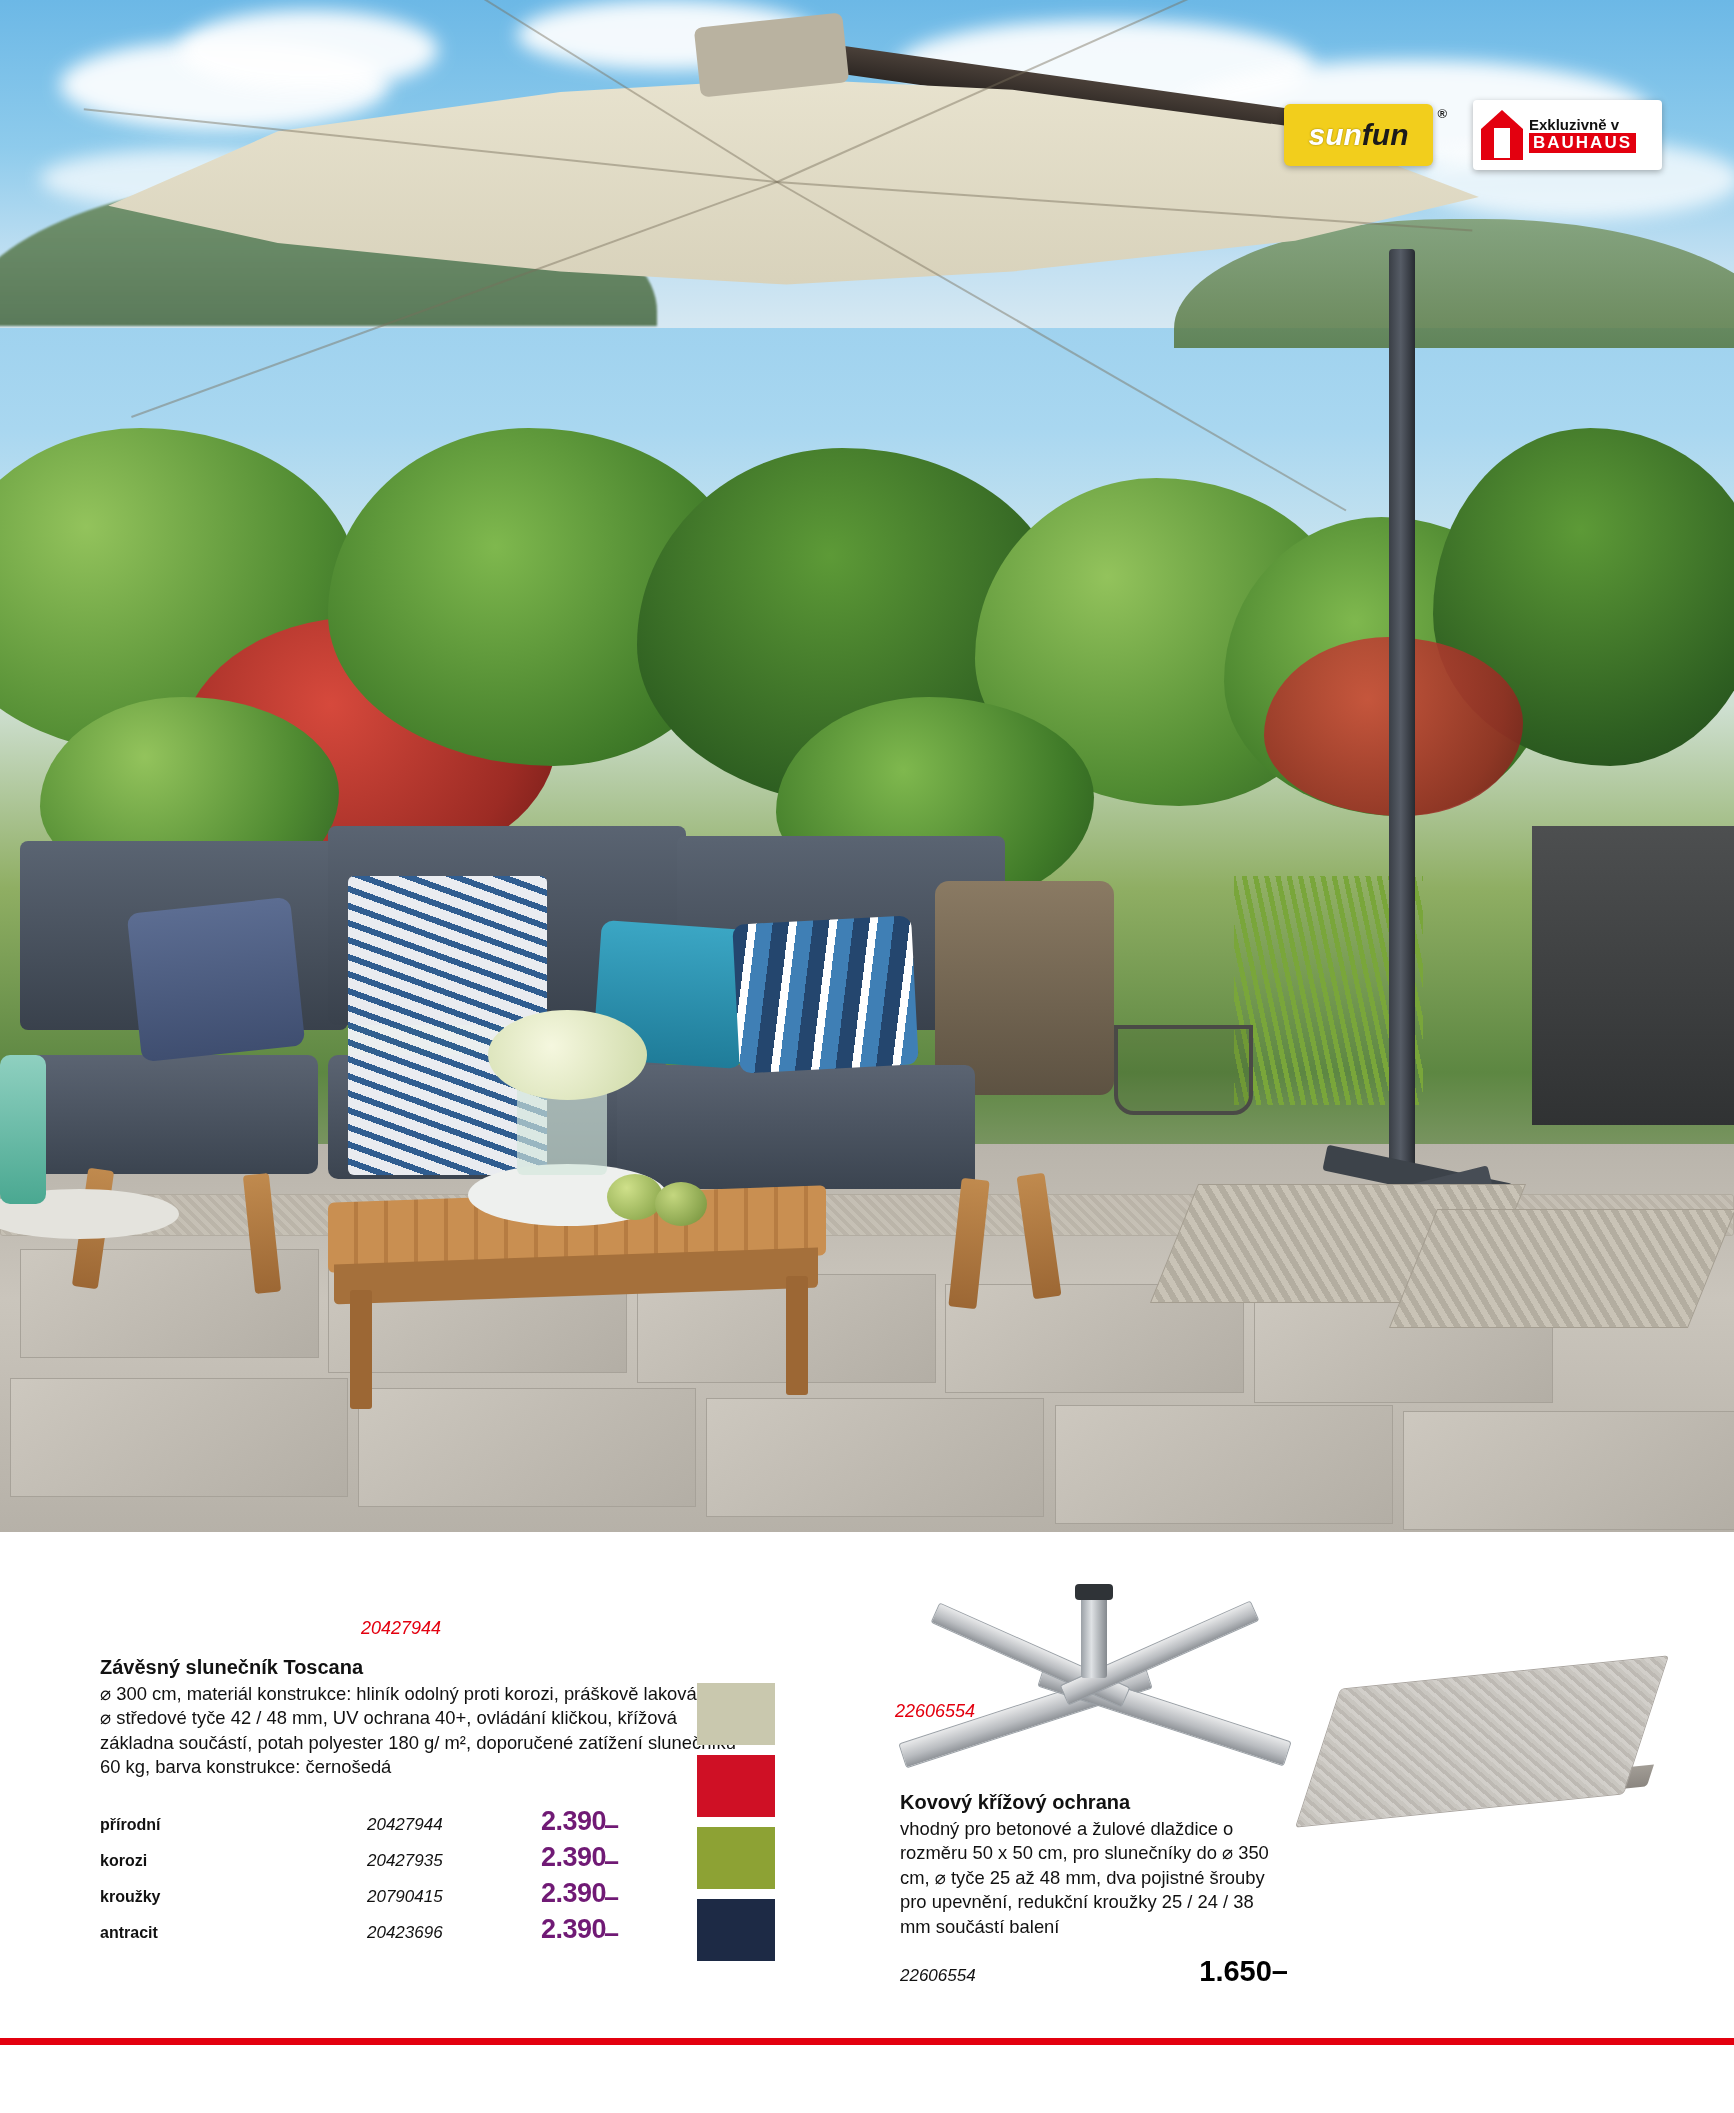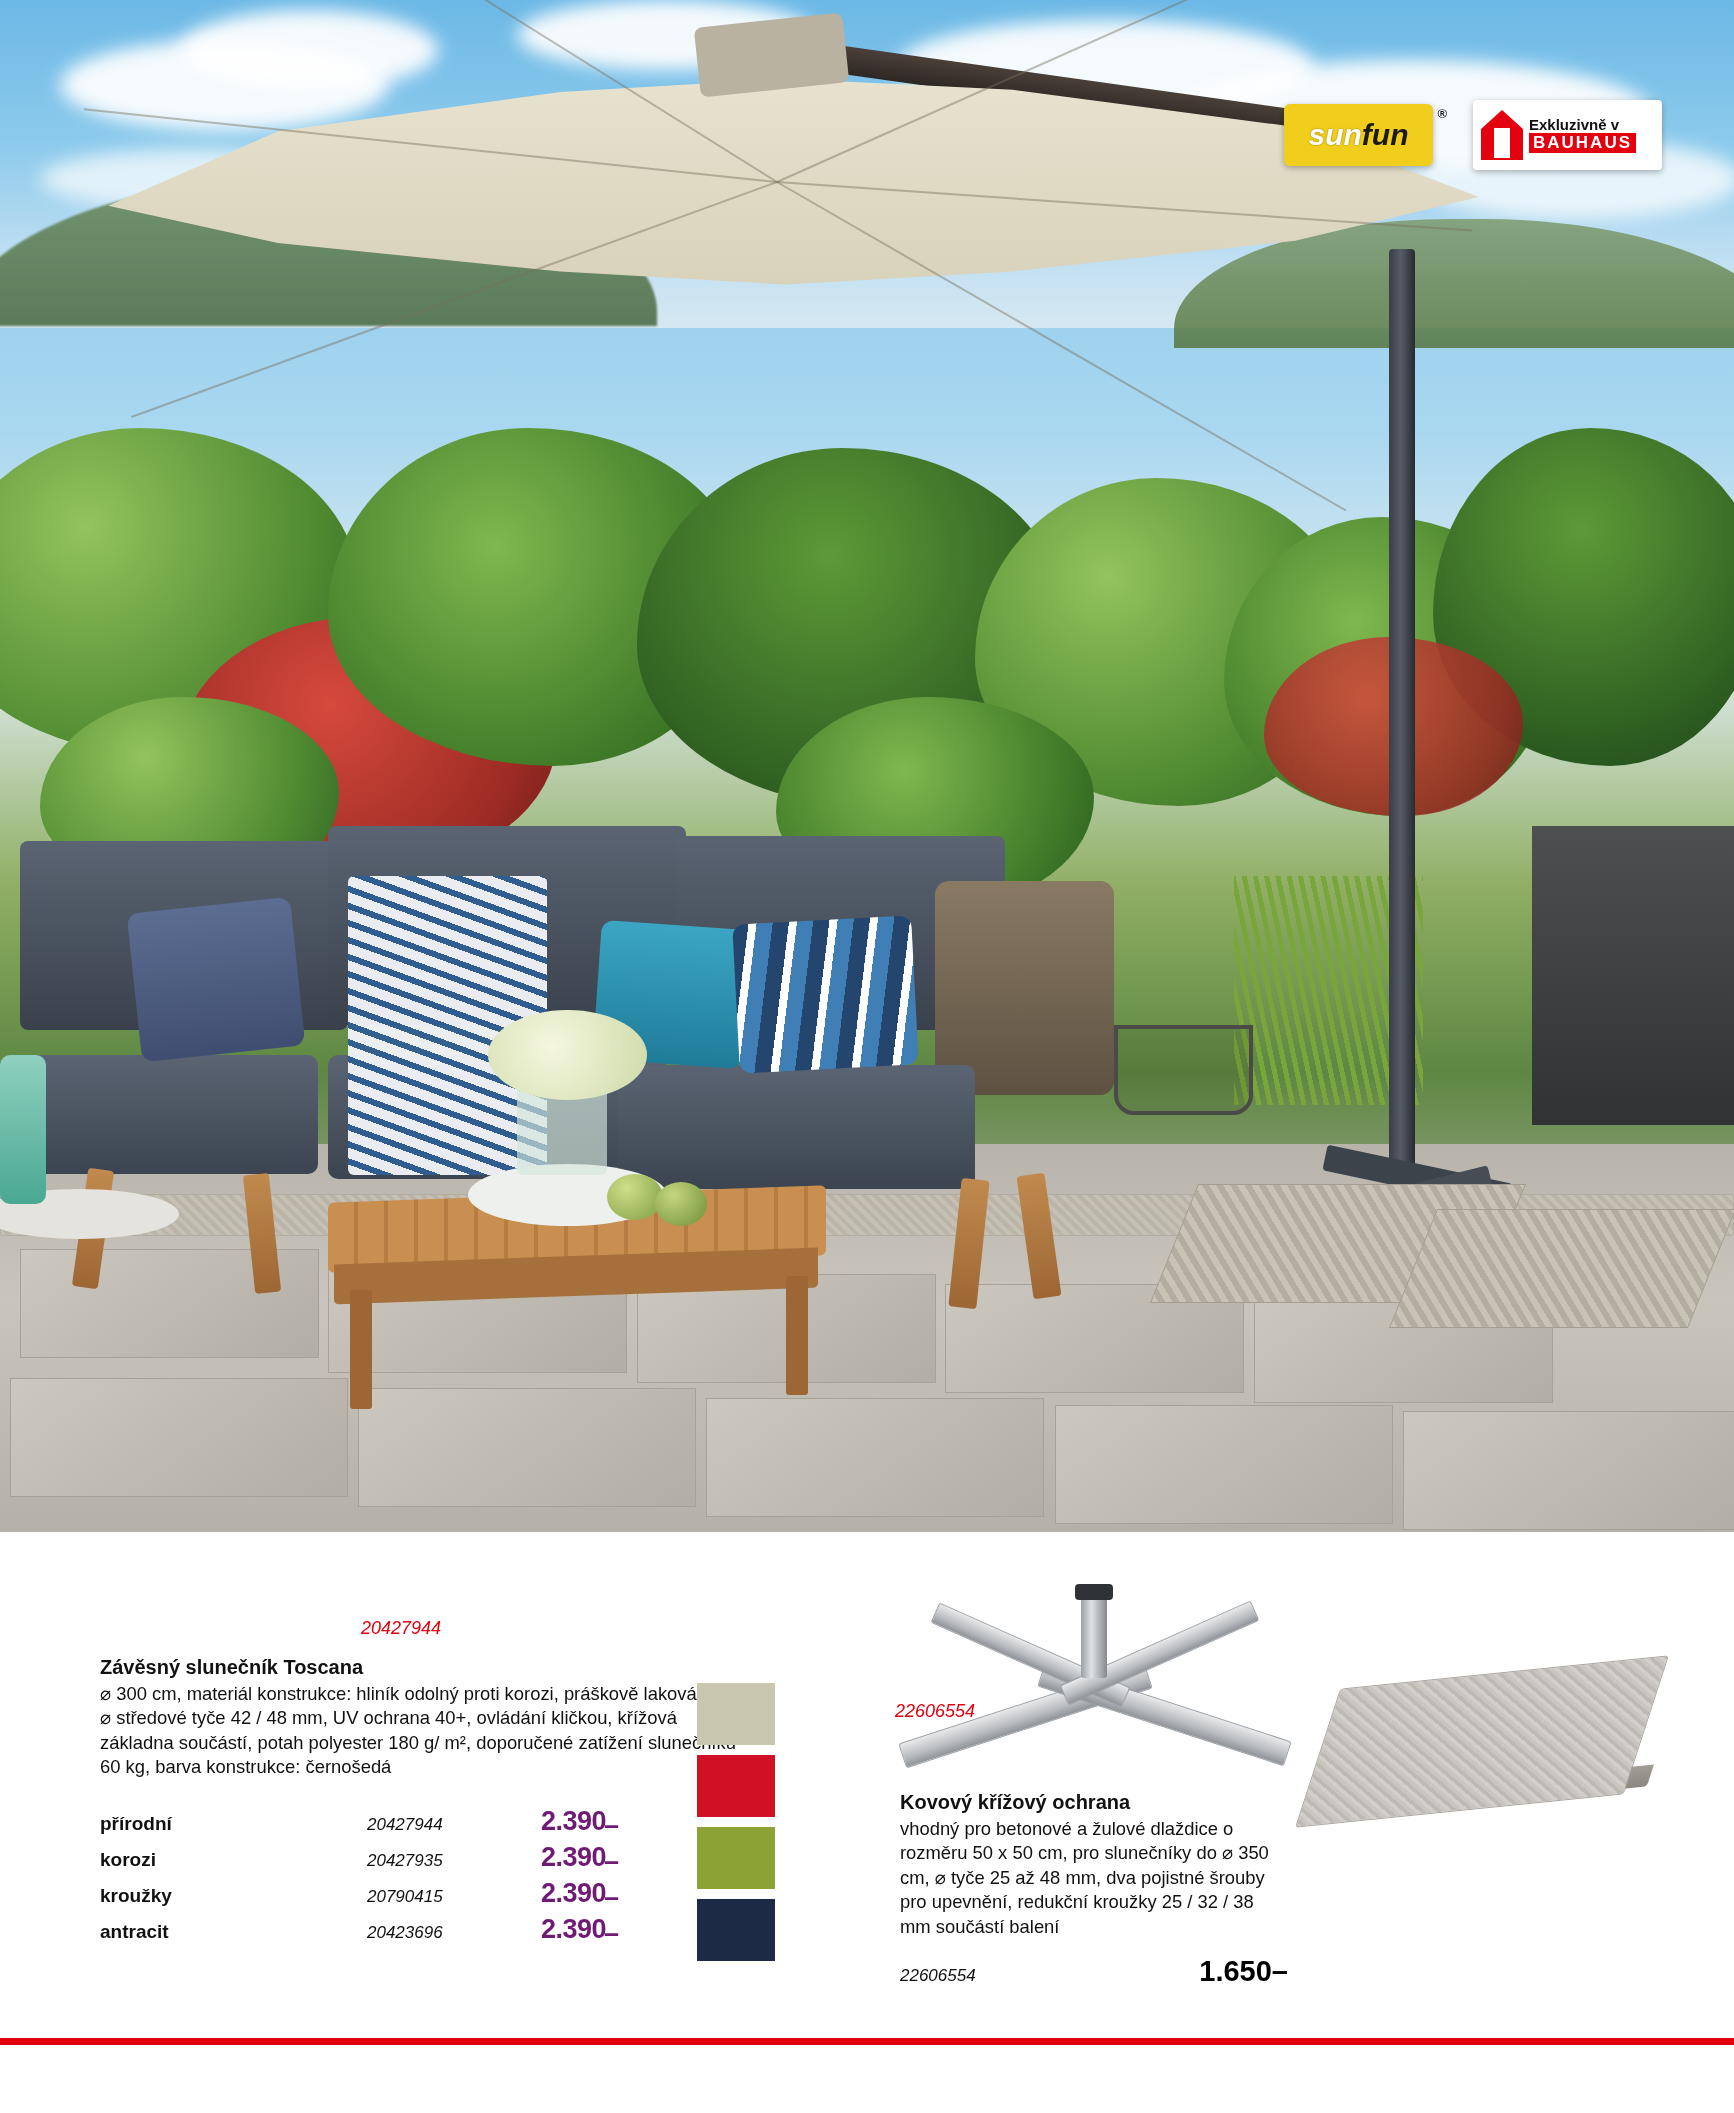--- a/index.html
+++ b/index.html
@@ -179,21 +179,21 @@
   .col { position:absolute; }
   .artnum { color:#e3000f; font-size:18px; font-style:italic; }
   .prod-title { font-weight:bold; font-size:20px; color:#111; margin-bottom:3px;}
   .prod-desc { font-size:18.4px; color:#111; line-height:1.33; }
 
   
   .col1 { left:100px; top:124px; width:637px; }
   .col1 .artnum { position:absolute; left:261px; top:-38px; }
   .variants { margin-top:26px; }
   .variant-row { display:flex; align-items:baseline; height:36px; }
-  .v-name { width:267px; font-size:19px; font-weight:bold; color:#111; }
+  .v-name { width:267px; font-size:16px; font-weight:bold; color:#111; }
   .v-code { width:174px; font-size:17px; font-style:italic; color:#111; }
   .v-price { font-size:27px; font-weight:bold; color:#701a75; letter-spacing:-0.5px;}
   .v-price .cur { font-size:27px; font-weight:bold; position:relative; top:4px; left:-2px;}
 
   .swatches { position:absolute; left:697px; top:151px; width:78px; }
   .sw { width:78px; height:62px; margin-bottom:10px; }
 
   
   .col2 { left:900px; top:259px; width:388px; }
   .col2 .artnum { position:absolute; left:-5px; top:-90px; }
@@ -387,21 +387,21 @@
   <div class="swatches">
     <div class="sw" id="sw0" style="background: rgb(201, 200, 174);"></div>
     <div class="sw" id="sw1" style="background: rgb(207, 16, 37);"></div>
     <div class="sw" id="sw2" style="background: rgb(141, 162, 52);"></div>
     <div class="sw" id="sw3" style="background: rgb(29, 42, 69);"></div>
   </div>
 
   <div class="col col2">
     <div class="artnum">22606554</div>
     <div class="prod-title">Kovový křížový ochrana</div>
-    <div class="prod-desc">vhodný pro betonové a žulové dlaždice o rozměru 50 x 50 cm, pro slunečníky do ⌀ 350 cm, ⌀ tyče 25 až 48 mm, dva pojistné šrouby pro upevnění, redukční kroužky 25 / 32 / 38 mm součástí balení</div>
+    <div class="prod-desc">vhodný pro betonové a žulové dlaždice o rozměru 50 x 50 cm, pro slunečníky do ⌀ 350 cm, ⌀ tyče 25 až 48 mm, dva pojistné šrouby pro upevnění, redukční kroužky 25 / 24 / 38 mm součástí balení</div>
     <div class="col2-foot">
       <span class="foot-code">22606554</span>
       <span class="foot-price"><span>1.650</span><span class="cur">–</span></span>
     </div>
   </div>
 
 </div>
 
 <div class="stand">
   <div class="stand-bar" style="left:0px;   top:119px; width:259px; height:26px; transform:rotate(-18deg);"></div>

